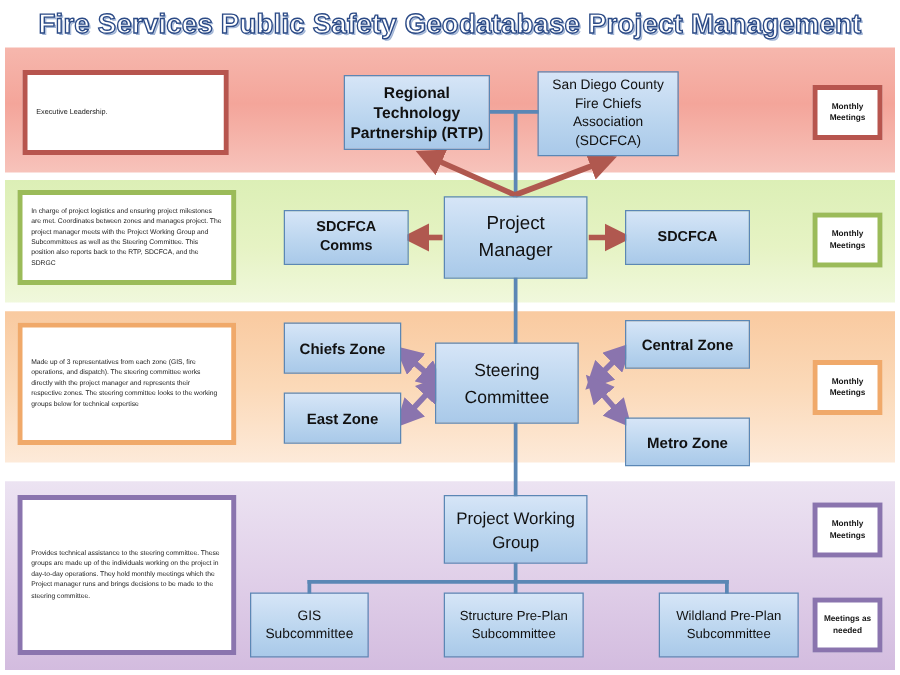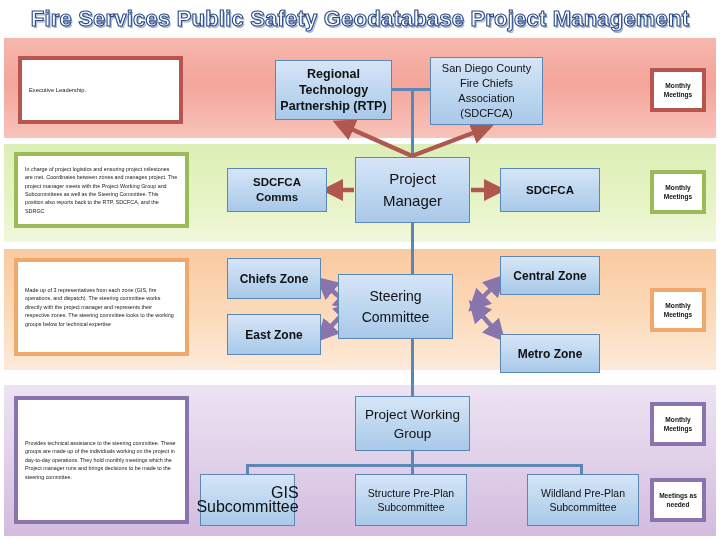--- a/index.html
+++ b/index.html
@@ -77,26 +77,26 @@
   .node span{display:block;padding:0 3px;}
 
   #rtp      {left:275px;top:60px;width:117px;height:60px;font-size:12.5px;font-weight:bold;line-height:16px;}
   #sdcfca   {left:430px;top:57px;width:113px;height:68px;font-size:11px;line-height:15px;}
   #sdcfca-comms{left:227px;top:168px;width:100px;height:44px;font-size:11.5px;font-weight:bold;line-height:15px;}
   #pm       {left:355px;top:157px;width:115px;height:66px;font-size:15px;line-height:22px;}
   #sdrgc    {left:500px;top:168px;width:100px;height:44px;font-size:11.5px;font-weight:bold;line-height:15px;}
 
   #north    {left:227px;top:258px;width:94px;height:41px;font-size:12px;font-weight:bold;}
   #east     {left:227px;top:314px;width:94px;height:41px;font-size:12px;font-weight:bold;align-items:center;}
-  #sc       {left:338px;top:274px;width:115px;height:65px;font-size:14px;line-height:21px;}
+  #sc       {left:348px;top:274px;width:115px;height:65px;font-size:14px;line-height:21px;}
   #central  {left:500px;top:256px;width:100px;height:39px;font-size:12px;font-weight:bold;}
   #metro    {left:500px;top:314px;width:100px;height:39px;font-size:12px;font-weight:bold;margin-top:20px;}
 
   #pwg      {left:355px;top:396px;width:115px;height:55px;font-size:13.5px;line-height:19px;}
-  #gis      {left:200px;top:474px;width:95px;height:52px;font-size:16px;line-height:14px;text-align:right;}
+  #gis      {left:200px;top:474px;width:95px;height:52px;font-size:11px;line-height:14px;}
   #structure{left:355px;top:474px;width:112px;height:52px;font-size:10.5px;line-height:14px;}
   #wildland {left:527px;top:474px;width:112px;height:52px;font-size:10.5px;line-height:14px;}
 
   
   .conn{position:absolute;background:#5b87b5;}
   .conn-v{width:3px;}
   .conn-h{height:3px;}
 
   svg.arrows{position:absolute;left:0;top:0;width:720px;height:540px;pointer-events:none;}
 </style>

